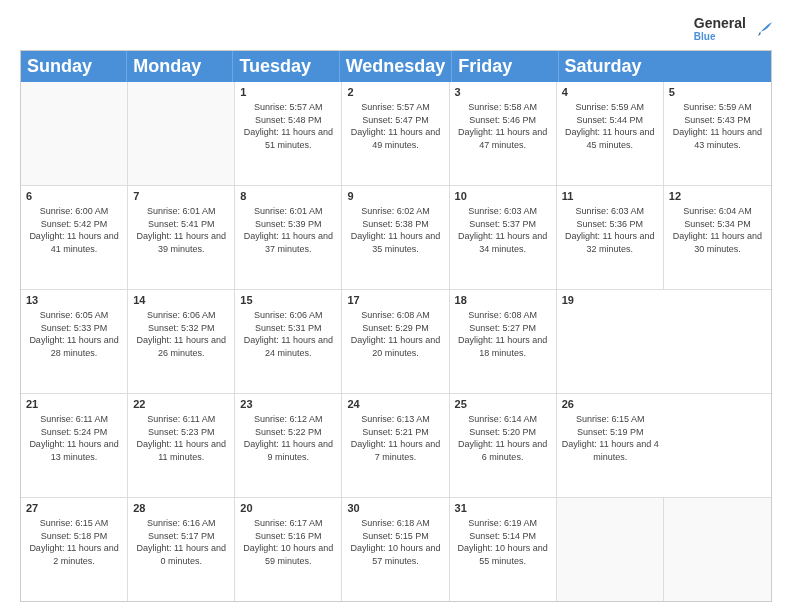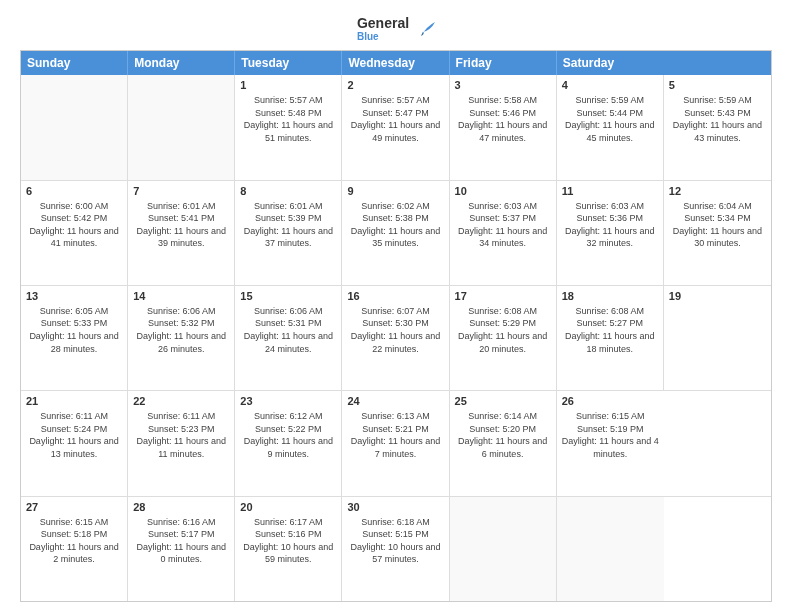--- a/index.html
+++ b/index.html
@@ -12,21 +12,21 @@
     }
     .page {
       width: 792px;
       height: 612px;
       padding: 16px 20px 10px 20px;
       display: flex;
       flex-direction: column;
     }
     .header {
       display: flex;
-      justify-content: center;
+      justify-content: flex-end;
       align-items: flex-start;
       margin-bottom: 8px;
     }
     .logo {
       display: flex;
       align-items: center;
       gap: 2px;
     }
     .title-block {
       text-align: right;
@@ -48,21 +48,21 @@
       border: 1px solid #ccc;
     }
     .cal-header {
       display: grid;
       grid-template-columns: repeat(7, 1fr);
       background: #4a90d9;
     }
     .cal-header-cell {
       color: #fff;
       font-weight: bold;
-      font-size: 12px;
+      font-size: 18px;
       padding: 5px 6px;
       text-align: left;
       border-right: 1px solid #6aa8e8;
     }
     .cal-header-cell:last-child { border-right: none; }
     .cal-body {
       flex: 1;
       display: flex;
       flex-direction: column;
     }
@@ -189,24 +189,20 @@
           </div>
           <div class="cal-cell">
             <span class="day-num">14</span>
             <div class="cell-info">Sunrise: 6:06 AM<br>Sunset: 5:32 PM<br>Daylight: 11 hours and 26 minutes.</div>
           </div>
           <div class="cal-cell">
             <span class="day-num">15</span>
             <div class="cell-info">Sunrise: 6:06 AM<br>Sunset: 5:31 PM<br>Daylight: 11 hours and 24 minutes.</div>
           </div>
           <div class="cal-cell">
-            <span class="day-num">16</span>
-            <div class="cell-info">Sunrise: 6:07 AM<br>Sunset: 5:30 PM<br>Daylight: 11 hours and 22 minutes.</div>
-          </div>
-          <div class="cal-cell">
             <span class="day-num">17</span>
             <div class="cell-info">Sunrise: 6:08 AM<br>Sunset: 5:29 PM<br>Daylight: 11 hours and 20 minutes.</div>
           </div>
           <div class="cal-cell">
             <span class="day-num">18</span>
             <div class="cell-info">Sunrise: 6:08 AM<br>Sunset: 5:27 PM<br>Daylight: 11 hours and 18 minutes.</div>
           </div>
           <div class="cal-cell">
             <span class="day-num">19</span>
           </div>
@@ -246,19 +242,23 @@
             <span class="day-num">28</span>
             <div class="cell-info">Sunrise: 6:16 AM<br>Sunset: 5:17 PM<br>Daylight: 11 hours and 0 minutes.</div>
           </div>
           <div class="cal-cell">
             <span class="day-num">20</span>
             <div class="cell-info">Sunrise: 6:17 AM<br>Sunset: 5:16 PM<br>Daylight: 10 hours and 59 minutes.</div>
           </div>
           <div class="cal-cell">
             <span class="day-num">30</span>
             <div class="cell-info">Sunrise: 6:18 AM<br>Sunset: 5:15 PM<br>Daylight: 10 hours and 57 minutes.</div>
+          </div>
+          <div class="cal-cell">
+            <span class="day-num">31</span>
+            <div class="cell-info">Sunrise: 6:19 AM<br>Sunset: 5:14 PM<br>Daylight: 10 hours and 55 minutes.</div>
           </div>
           <div class="cal-cell empty"></div>
           <div class="cal-cell empty"></div>
         </div>
       </div>
   </div>
 </div>
 
 </body></html>

